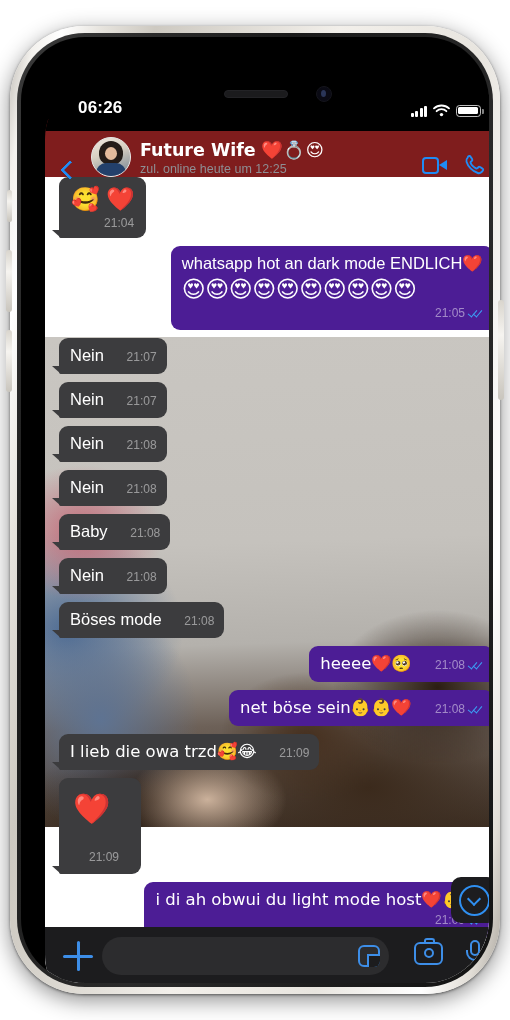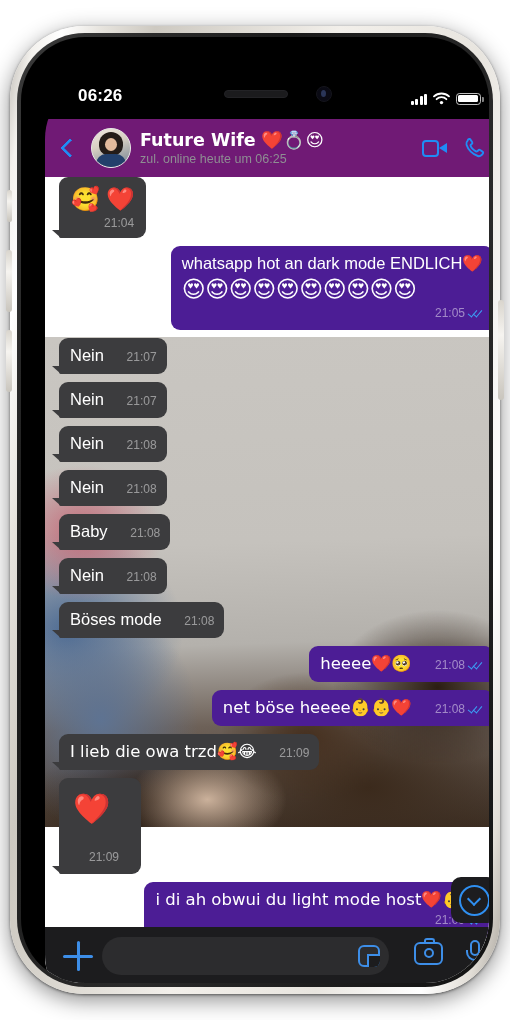--- a/index.html
+++ b/index.html
@@ -125,21 +125,21 @@
     position: absolute;
     left: 4px; top: 3px;
     width: 5px; height: 7px;
     border-radius: 50%;
     background: #2a3558;
   }
 
   
   .statusbar {
     position: absolute;
-    left: 0; top: 0;
+    left: 0; top: 12px;
     width: 100%;
     height: 42px;
     background: #000;
     z-index: 30;
     color: #fff;
   }
   .status-time {
     position: absolute;
     left: 33px;
     top: 9px;
@@ -200,24 +200,24 @@
     display: block;
   }
 
   
   .chat-header {
     position: absolute;
     left: 0;
     top: 42px;
     width: 100%;
     height: 58px;
-    background: #701a75;
+    background: #7f1d1d;
     z-index: 30;
     display: flex;
-    align-items: center;
+    align-items: flex-end;
   }
   .back-btn {
     width: 42px;
     display: flex;
     justify-content: center;
     align-items: center;
     margin-left: 4px;
     cursor: pointer;
   }
   .back-chev {
@@ -705,21 +705,21 @@
                 <span class="ticks">
                     <i></i>
                     <u></u>
                   </span>
               </span>
             </div>
           </div>
 
           <div class="row out">
             <div class="bubble out">
-              <span class="txt emj">net böse heeee👶👶❤️</span>
+              <span class="txt emj">net böse sein👶👶❤️</span>
               <span class="meta">
                 <span>21:08</span>
                 <span class="ticks">
                     <i></i>
                     <u></u>
                   </span>
               </span>
             </div>
           </div>
 
@@ -790,21 +790,21 @@
           <span class="back-chev"></span>
         </div>
         <div class="avatar">
           <span class="av-bg"></span>
             <span class="av-hair"></span>
             <span class="av-face"></span>
             <span class="av-body"></span>
         </div>
         <div class="hdr-text">
           <div class="hdr-name emj">Future Wife ❤️💍😍</div>
-          <div class="hdr-status">zul. online heute um 06:25</div>
+          <div class="hdr-status">zul. online heute um 12:25</div>
         </div>
         <div class="hdr-icons">
           <div class="icon-video">
             <span class="vbody"></span>
               <span class="vlens"></span>
           </div>
           <svg width="24" height="24" viewBox="0 0 24 24">
             <path d="M5.2 3.4c.7-.7 1.8-.6 2.3.2l1.6 2.4c.4.6.3 1.4-.3 1.9l-1 .8c-.3.3-.4.7-.2 1.1.5 1.2 1.3 2.4 2.3 3.4 1 1 2.2 1.8 3.4 2.3.4.2.8 0 1.1-.2l.8-1c.5-.6 1.3-.7 1.9-.3l2.4 1.6c.8.5.9 1.6.2 2.3l-1.1 1.1c-1 1-2.5 1.4-3.8 1-2.6-.8-5-2.3-7-4.3s-3.5-4.4-4.3-7c-.4-1.3 0-2.8 1-3.8z" fill="none" stroke="#1f8cf5" stroke-width="1.9" stroke-linejoin="round"></path>
           </svg>
         </div>

